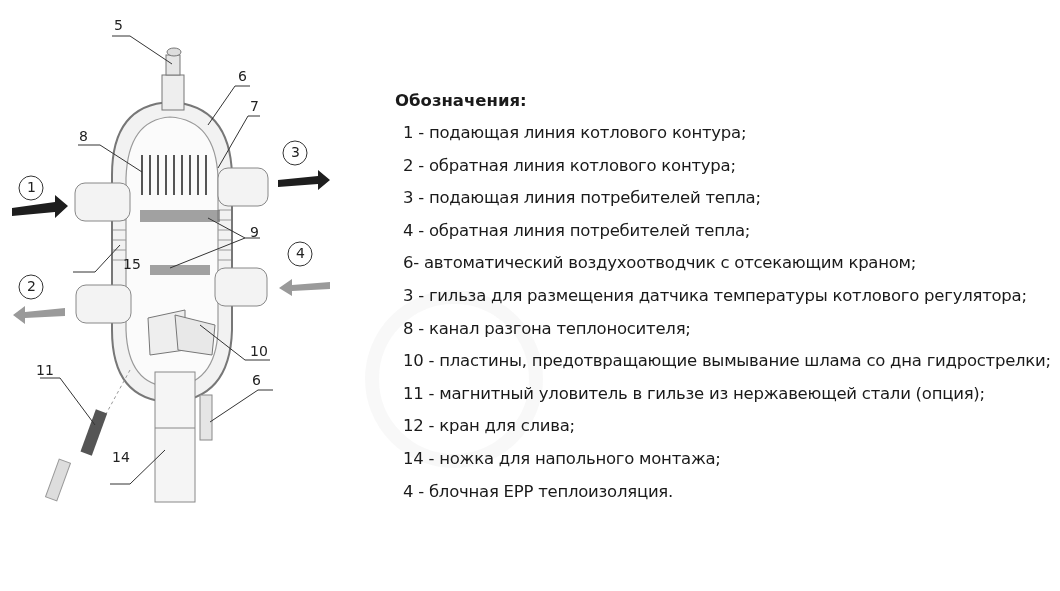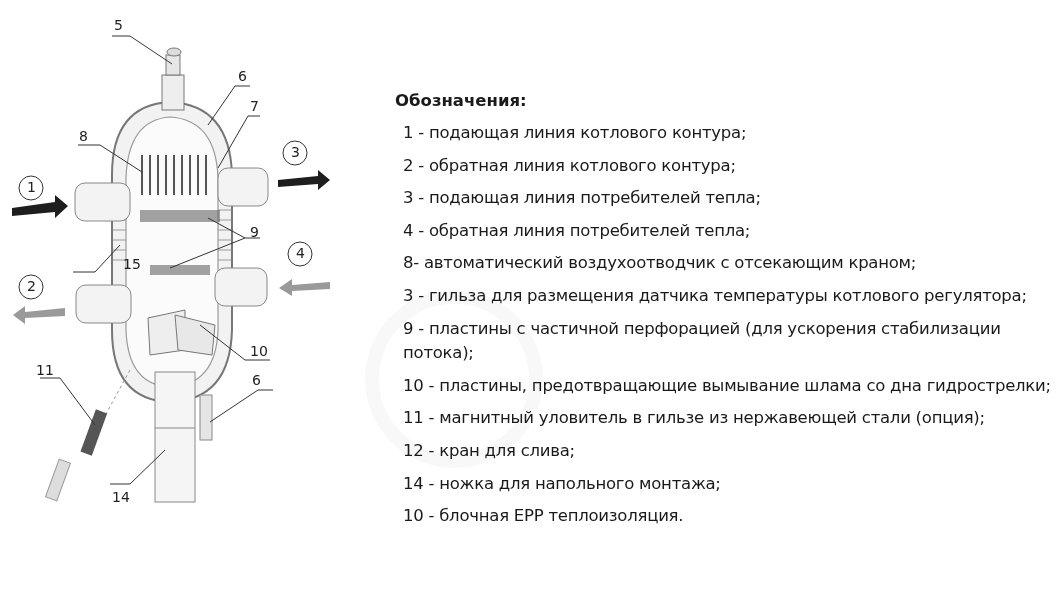--- a/index.html
+++ b/index.html
@@ -116,34 +116,34 @@
 <div style="position:absolute;left:0;top:0;width:340px;height:540px;font-size:14px;color:#222;">
   <span style="position:absolute;left:114px;top:17px;">5</span>
   <span style="position:absolute;left:238px;top:68px;">6</span>
   <span style="position:absolute;left:250px;top:98px;">7</span>
   <span style="position:absolute;left:79px;top:128px;">8</span>
   <span style="position:absolute;left:250px;top:224px;">9</span>
   <span style="position:absolute;left:75px;top:256px;margin-left:48px;">15</span>
   <span style="position:absolute;left:250px;top:343px;text-align:right;">10</span>
   <span style="position:absolute;left:36px;top:362px;">11</span>
   <span style="position:absolute;left:252px;top:372px;">6</span>
-  <span style="position:absolute;left:112px;top:489px;">14</span>
+  <span style="position:absolute;left:112px;top:449px;">14</span>
   <span style="position:absolute;left:27px;top:179px;">1</span>
   <span style="position:absolute;left:27px;top:278px;">2</span>
   <span style="position:absolute;left:291px;top:144px;">3</span>
   <span style="position:absolute;left:296px;top:245px;">4</span>
 </div>
 
 <div class="legend">
   <p class="legend-title">Обозначения:</p>
   <p class="legend-item">1 - подающая линия котлового контура;</p>
   <p class="legend-item">2 - обратная линия котлового контура;</p>
   <p class="legend-item">3 - подающая линия потребителей тепла;</p>
   <p class="legend-item">4 - обратная линия потребителей тепла;</p>
-  <p class="legend-item">8- автоматический воздухоотводчик с отсекающим краном;</p>
+  <p class="legend-item">6- автоматический воздухоотводчик с отсекающим краном;</p>
   <p class="legend-item">3 - гильза для размещения датчика температуры котлового регулятора;</p>
-  <p class="legend-item">9 - пластины с частичной перфорацией (для ускорения стабилизации потока);</p>
+  <p class="legend-item">8 - канал разгона теплоносителя;</p>
   <p class="legend-item">10 - пластины, предотвращающие вымывание шлама со дна гидрострелки;</p>
   <p class="legend-item">11 - магнитный уловитель в гильзе из нержавеющей стали (опция);</p>
   <p class="legend-item">12 - кран для слива;</p>
   <p class="legend-item">14 - ножка для напольного монтажа;</p>
-  <p class="legend-item">10 - блочная EPP теплоизоляция.</p>
+  <p class="legend-item">4 - блочная EPP теплоизоляция.</p>
 </div>
 
 </body></html>

